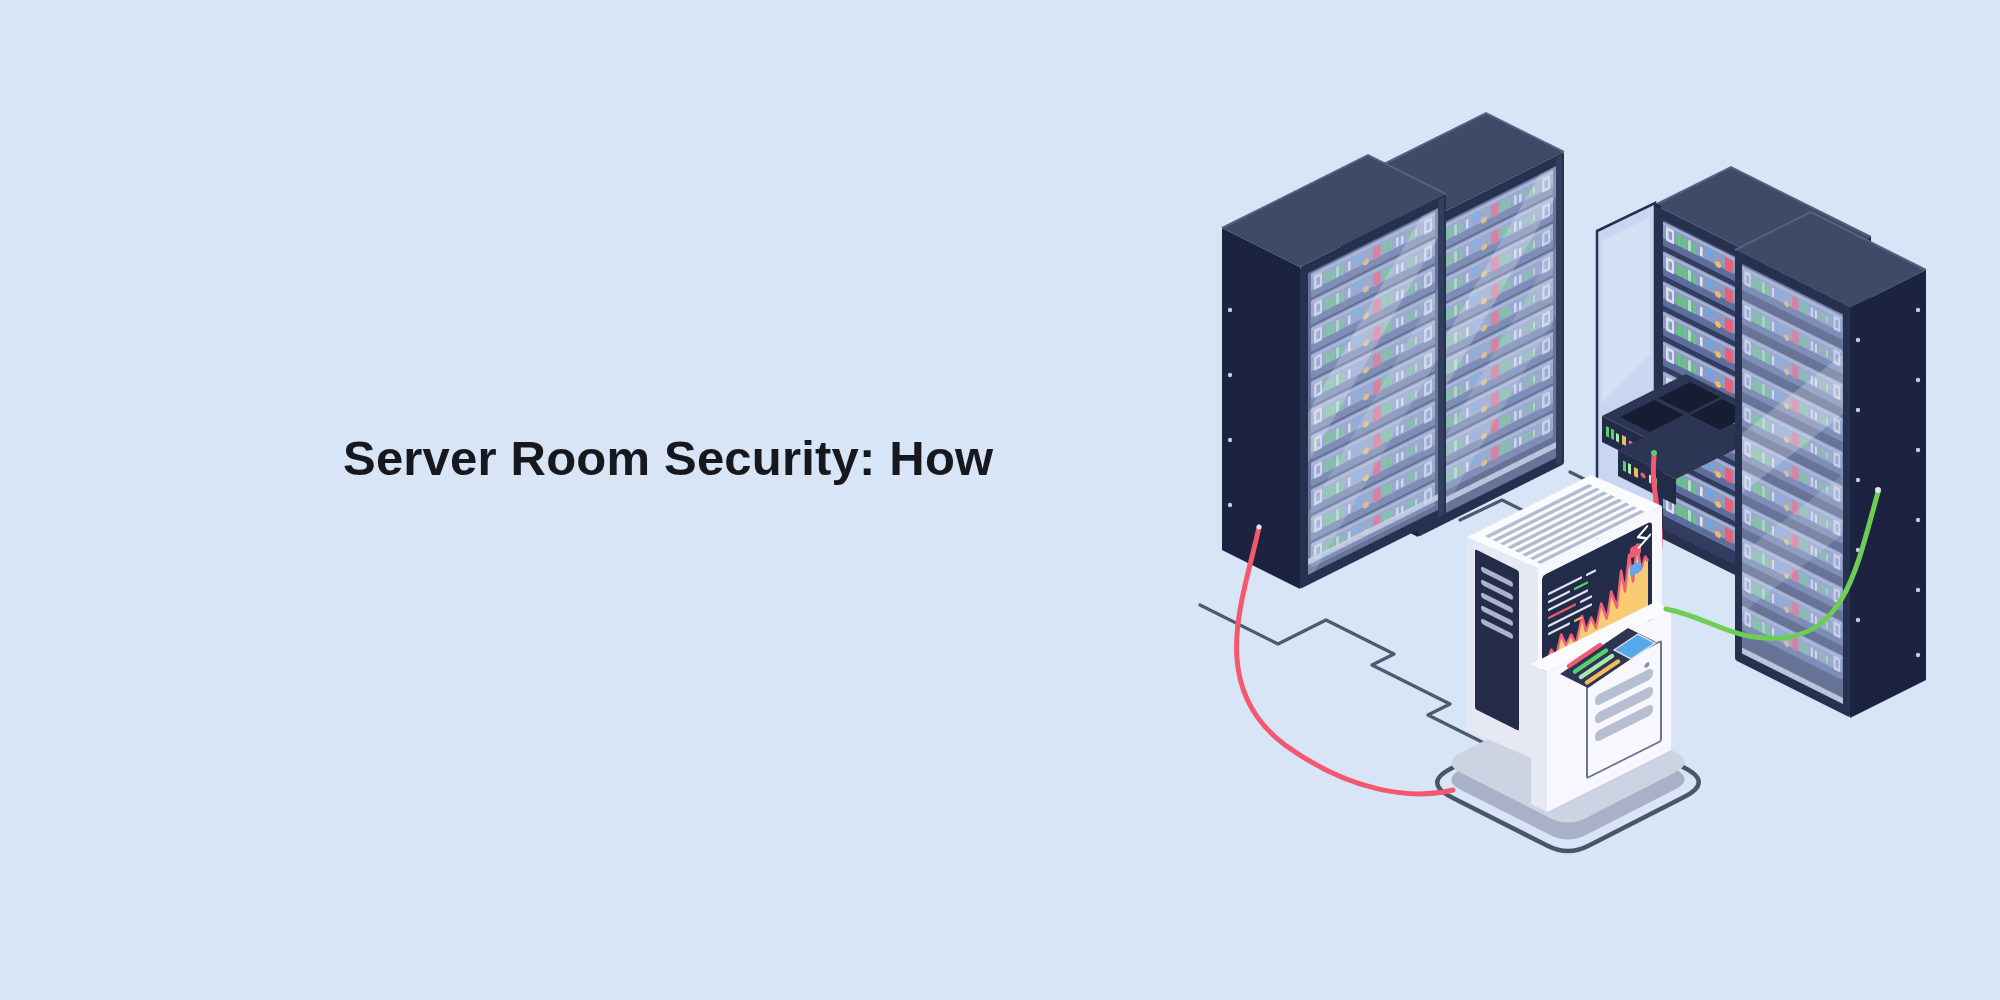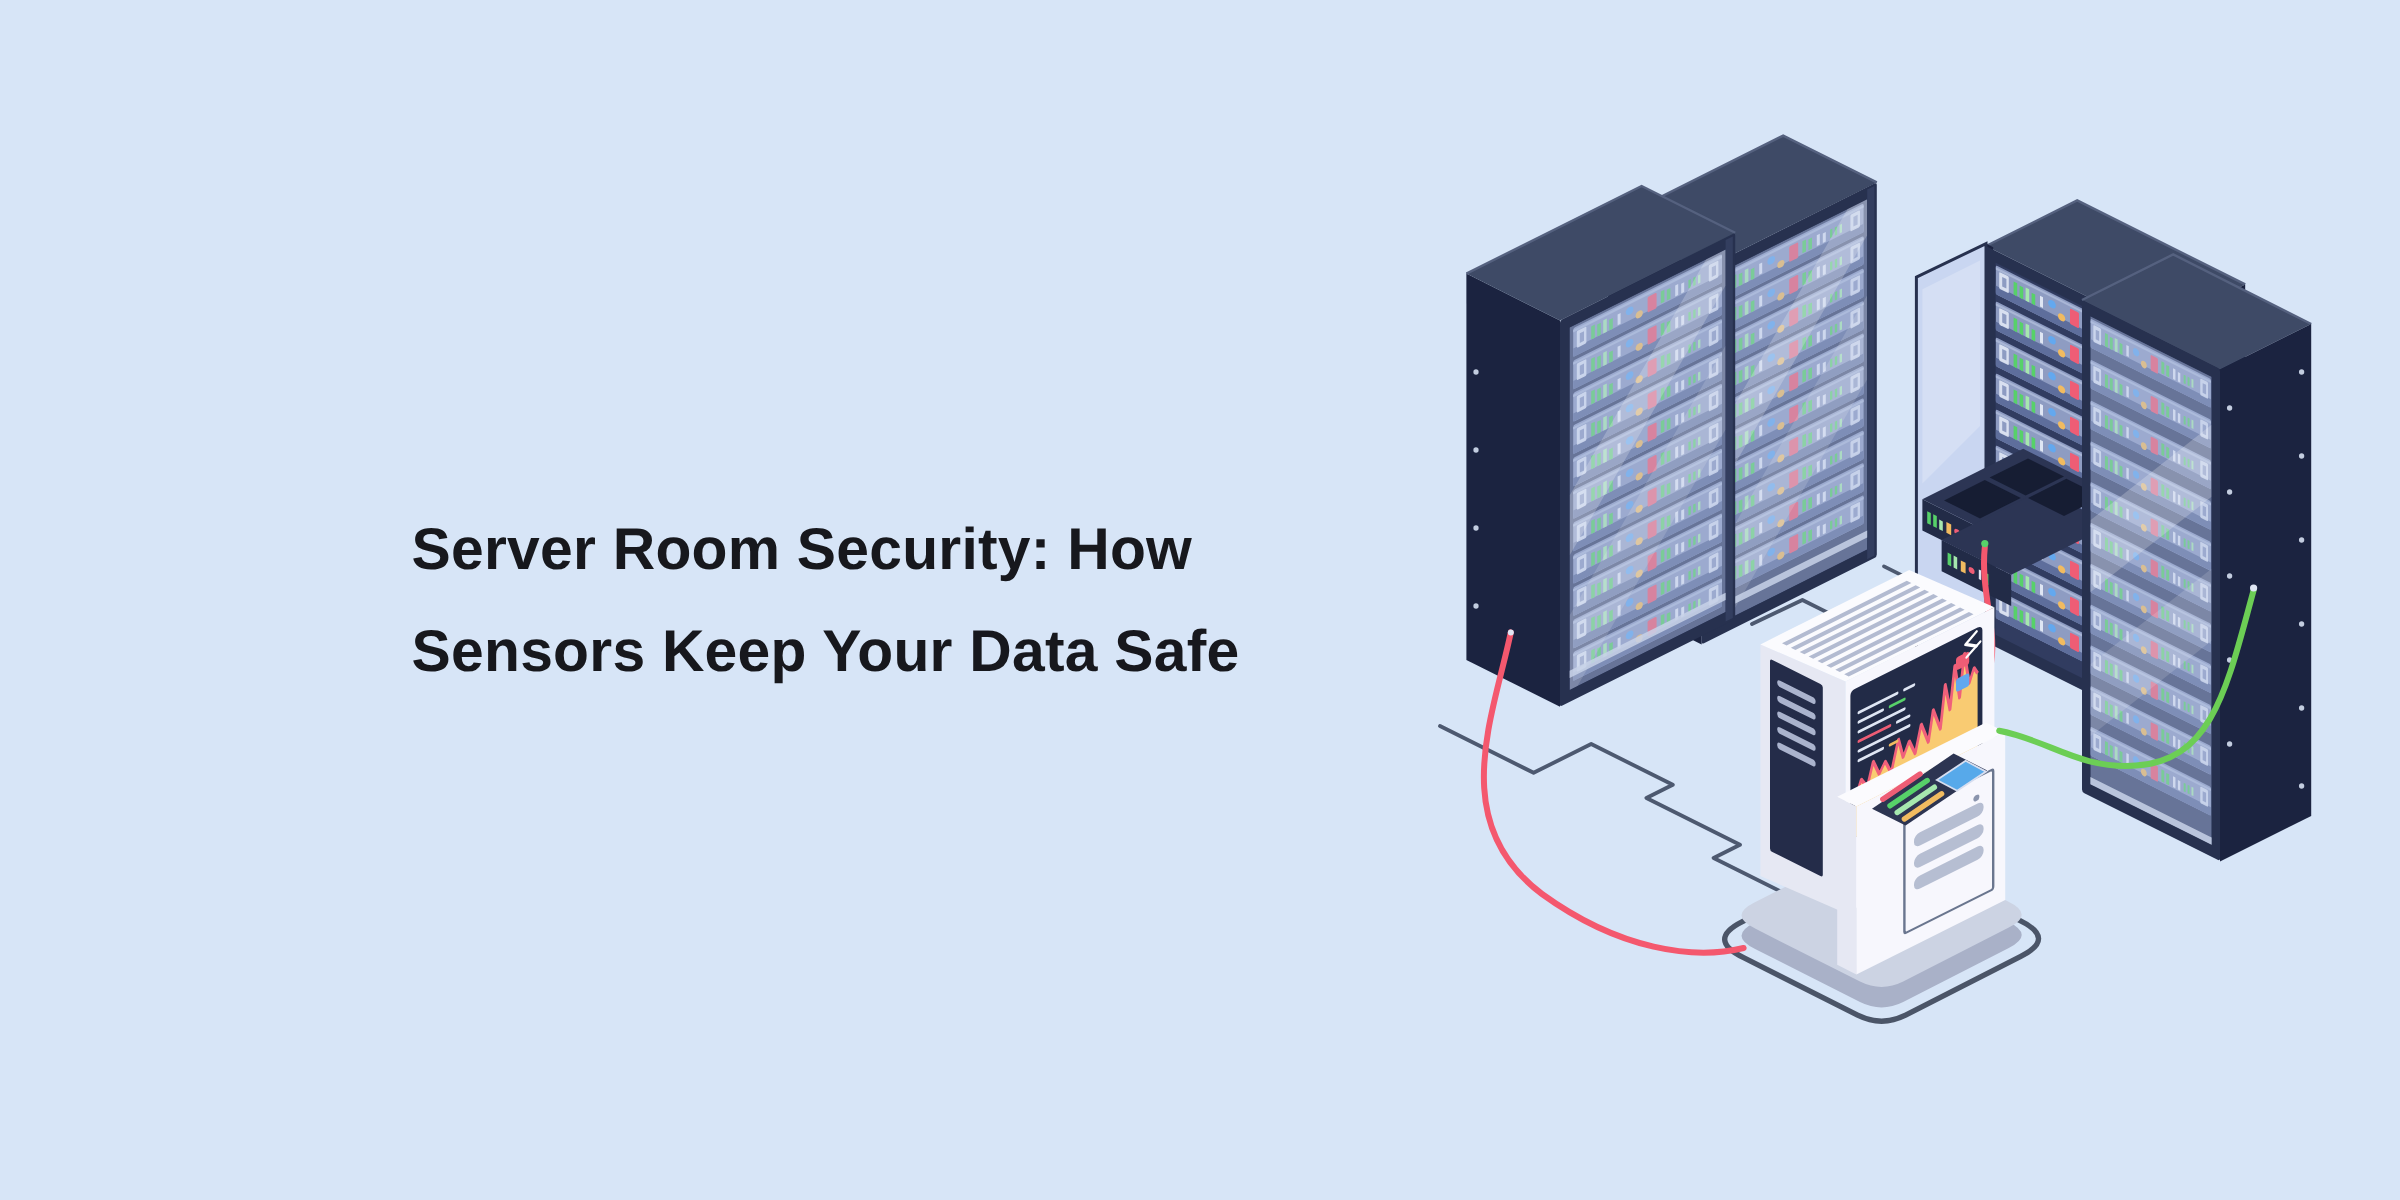--- a/index.html
+++ b/index.html
@@ -43,21 +43,20 @@
   .chev{stroke:#ffffff;stroke-width:2.4;fill:none;stroke-linecap:round;stroke-linejoin:round;}
   .topline{stroke:#55617f;stroke-width:2;fill:none;}
 </style>
 </head>
 <body>
 
 <div id="banner">
 
   <div id="headline">
     <span>Server Room Security: How</span>
-    <span>Sensors Keep Your Data Safe</span>
   </div>
 
   <div id="illo">
   <svg width="820" height="800" viewBox="0 0 820 800" xmlns="http://www.w3.org/2000/svg">
 
     <defs>
 
       <g id="rowA">
         <rect x="0" y="0" width="124" height="24" rx="1.5" class="rb"></rect>
         <rect x="0" y="1.5" width="124" height="2" class="rh"></rect>

